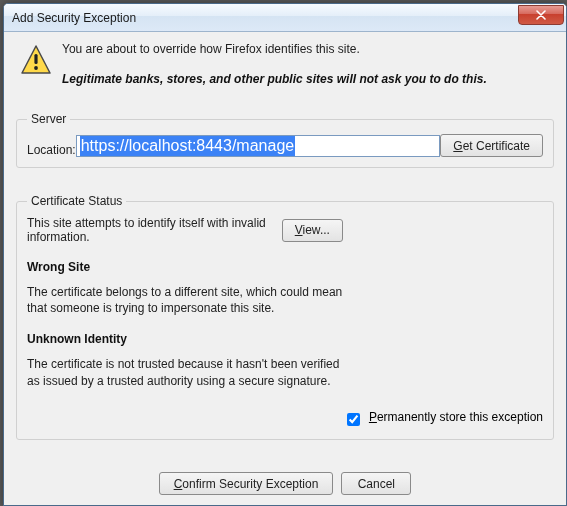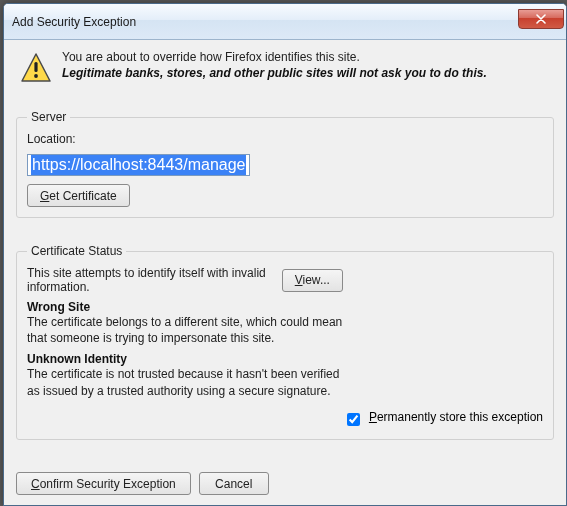--- a/index.html
+++ b/index.html
@@ -15,21 +15,21 @@
     height: 503px;
     background: #fff;
     border: 1px solid #4a6a8a;
     border-radius: 5px 5px 0 0;
     overflow: hidden;
     display: flex;
     flex-direction: column;
     box-shadow: 0 0 8px rgba(0,0,0,0.4);
   }
   .titlebar {
-    height: 36px;
+    height: 28px;
     background: linear-gradient(to bottom, #f7fbff 0%, #e4eef9 45%, #d5e4f3 46%, #dde9f7 100%);
     border-bottom: 1px solid #9db4cc;
     display: flex;
     align-items: center;
     padding: 0 2px 0 8px;
     position: relative;
   }
   .titlebar-title {
     color: #1a1a1a;
     font-size: 12px;
@@ -61,38 +61,37 @@
     margin-bottom: 10px;
     padding: 0 4px;
   }
   .warning-icon {
     width: 32px;
     height: 32px;
     flex-shrink: 0;
     margin-top: 2px;
   }
   .intro-text { flex:1; }
-  .intro-line1 { color:#222; margin-bottom:2px; }
+  .intro-line1 { color:#222; margin-bottom:16px; }
   .intro-line2 { font-weight: bold; color:#111;font-style:italic; }
   fieldset {
     border: 1px solid #d0d0d0;
     border-radius: 3px;
     margin: 16px 0 10px 0;
     padding: 8px 10px 10px 10px;
     background: #f0f0f0;
   }
   legend {
     padding: 0 4px;
     color: #222;
   }
   .server-row {
     display: flex;
-    align-items: flex-start;
-    gap: 8px;
-    flex-direction: column;
+    align-items: flex-end;
+    gap: 0;
   }
   .label { color:#222; }
   .underline { text-decoration: underline; }
   .loc-input-wrap {
     flex:1;
     position:relative;
     height:22px;
     border:1px solid #7a9ac0;
     background:#fff;
     display:flex;
@@ -110,42 +109,42 @@
     height: 23px;
     padding: 0 12px;
     font-family: inherit;
     font-size: 12px;
     background: linear-gradient(to bottom,#f5f5f5,#e3e3e3);
     border: 1px solid #8a8a8a;
     border-radius: 3px;
     cursor: pointer;
     color:#222;
   }
-  .status-body { display:flex; flex-direction:column; gap:0; }
+  .status-body { display:flex; flex-direction:column; gap:10px; }
   .status-row1 {
     display:flex;
     align-items:center;
     gap:8px;
   }
   .status-row1 .txt { flex:1; color:#222; }
   .heading { font-weight:bold; color:#111; margin-top:6px; }
   .para { color:#222; line-height:1.35; }
   .cert-status { flex:1; display:flex; }
   .status-inner { flex:1; }
   .checkbox-row {
     display:flex;
     align-items:flex-start;
     gap:6px;
     margin-top:auto;
     padding-top:8px;
   }
   input[type=checkbox]{ width:13px;height:13px; }
   .footer {
     display:flex;
-    justify-content:flex-start;
+    justify-content:center;
     gap:8px;
     padding: 10px 12px;
     background:#f0f0f0;
   }
   .footer .btn { min-width:70px; }
   .confirm { padding:0 14px; }
 </style>
 </head>
 <body>
 

